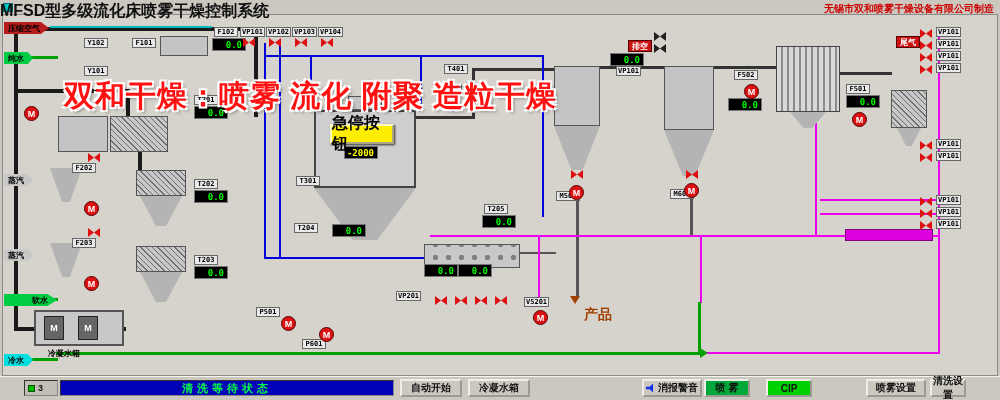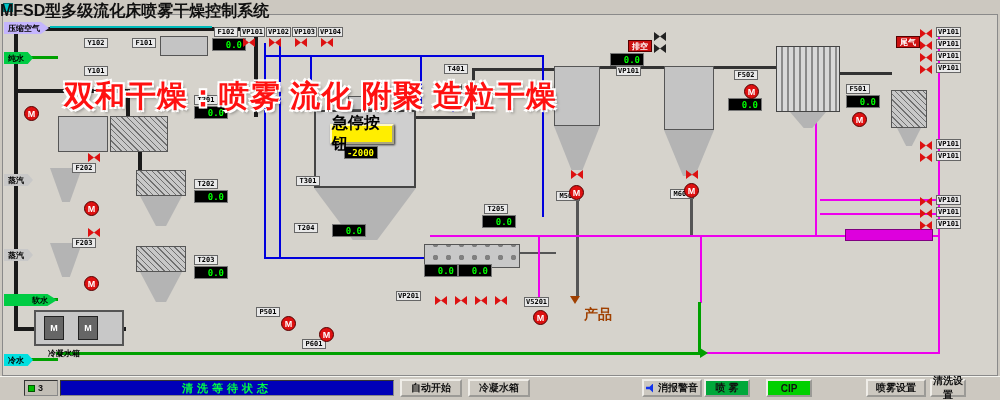--- a/index.html
+++ b/index.html
@@ -118,21 +118,21 @@
       <div class="fluidbed" style="left: 424px; top: 244px; width: 96px; height: 24px;"></div>
       <div class="vessel" style="left: 554px; top: 66px; width: 46px; height: 60px;"></div>
       <div class="cone" style="left: 554px; top: 126px; width: 46px; height: 44px; clip-path: polygon(0px 0px, 100% 0px, 62% 100%, 38% 100%);"></div>
       <div class="vessel" style="left: 664px; top: 66px; width: 50px; height: 64px;"></div>
       <div class="cone" style="left: 664px; top: 130px; width: 50px; height: 46px; clip-path: polygon(0px 0px, 100% 0px, 62% 100%, 38% 100%);"></div>
       <div class="vessel tubes" style="left: 776px; top: 46px; width: 64px; height: 66px;"></div>
       <div class="cone" style="left: 790px; top: 112px; width: 36px; height: 16px; clip-path: polygon(0px 0px, 100% 0px, 62% 100%, 38% 100%);"></div>
       <div class="vessel hatch" style="left: 891px; top: 90px; width: 36px; height: 38px;"></div>
       <div class="cone" style="left: 897px; top: 128px; width: 24px; height: 18px; clip-path: polygon(0px 0px, 100% 0px, 62% 100%, 38% 100%);"></div>
       <div class="magbox" style="left: 845px; top: 229px; width: 88px; height: 12px;"></div>
-      <div class="feed" style="left: 4px; top: 22px; background: #c4b5fd;">压缩空气</div>
+      <div class="feed" style="left: 4px; top: 22px; background: #b91c1c;">压缩空气</div>
       <div class="feed" style="left: 4px; top: 52px; background: rgb(0, 204, 68);">纯水</div>
       <div class="feed" style="left: 4px; top: 174px; background: rgb(200, 200, 200);">蒸汽</div>
       <div class="feed" style="left: 4px; top: 249px; background: rgb(200, 200, 200);">蒸汽</div>
       <div class="feed" style="left: 4px; top: 294px; background: rgb(0, 204, 68); padding-left: 28px;">软水</div>
       <div class="feed" style="left: 4px; top: 354px; background: rgb(0, 224, 224);">冷水</div>
       <div class="tag" style="left: 84px; top: 38px;">Y102</div>
       <div class="tag" style="left: 132px; top: 38px;">F101</div>
       <div class="tag" style="left: 214px; top: 27px;">F102</div>
       <div class="tag" style="left: 84px; top: 66px;">Y101</div>
       <div class="tag" style="left: 240px; top: 27px;">VP101</div>
@@ -216,20 +216,21 @@
       <div class="valve" style="left: 920px; top: 221px; background: rgb(221, 17, 17); clip-path: polygon(0px 0px, 50% 50%, 100% 0px, 100% 100%, 50% 50%, 0px 100%);"></div>
       <div class="txt" style="left: 584px; top: 306px; color: rgb(160, 64, 0); font-size: 14px; text-align: center;">产品</div>
       <div class="txt" style="left: 48px; top: 348px; color: rgb(0, 0, 0); font-size: 8px;">冷凝水箱</div>
       <div class="arrow" style="left: 570px; top: 296px; border-left: 5px solid transparent; border-right: 5px solid transparent; border-top: 8px solid rgb(160, 64, 0);"></div>
       <div class="arrow" style="left: 700px; top: 348px; border-top: 5px solid transparent; border-bottom: 5px solid transparent; border-left: 8px solid rgb(0, 160, 0);"></div>
     </div>
 
   <div class="titlebar">
     <span class="sys-icon"></span>
     <div class="title">MFSD型多级流化床喷雾干燥控制系统</div>
+    <div class="mfr">无锡市双和喷雾干燥设备有限公司制造</div>
   </div>
 
   <div class="statusbar">
     <div class="sb-cell">
       <span class="sq"></span>
       <span>3</span>
     </div>
     <div class="sb-status">清洗等待状态</div>
     <button class="btn btn-auto-start">自动开始</button>
     <button class="btn btn-auto-stop">冷凝水箱</button>

